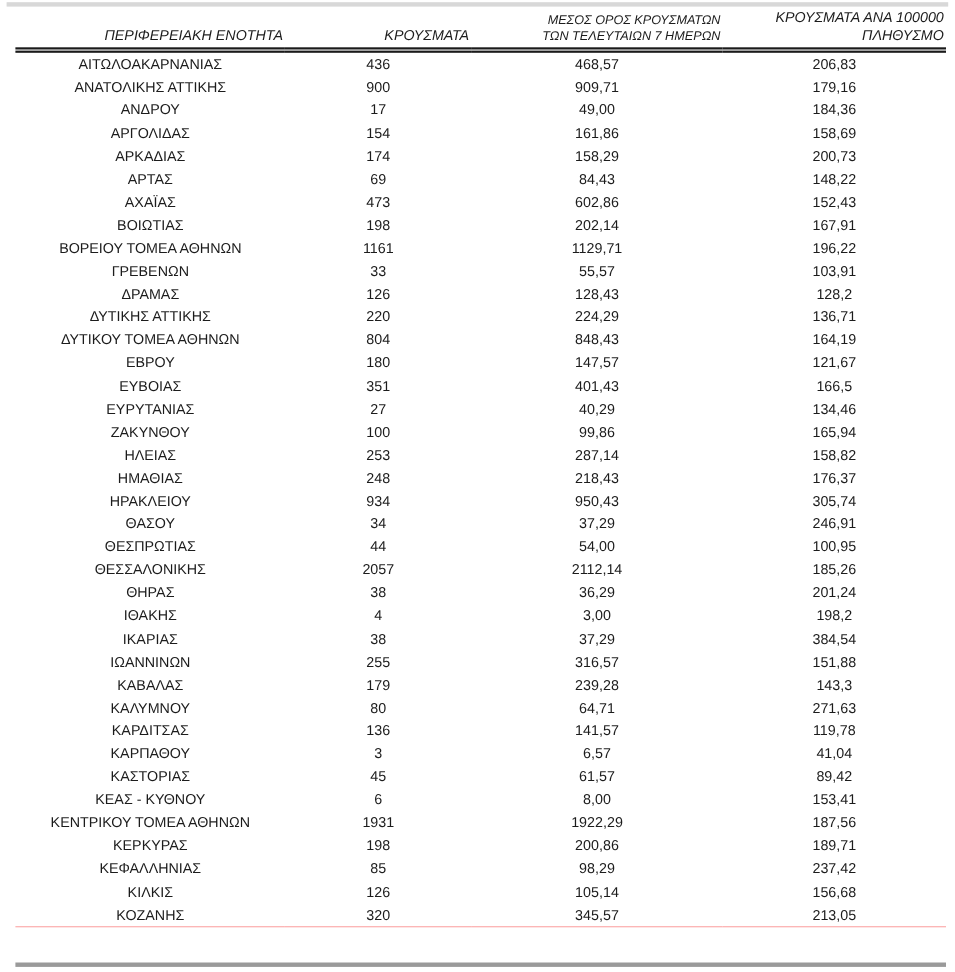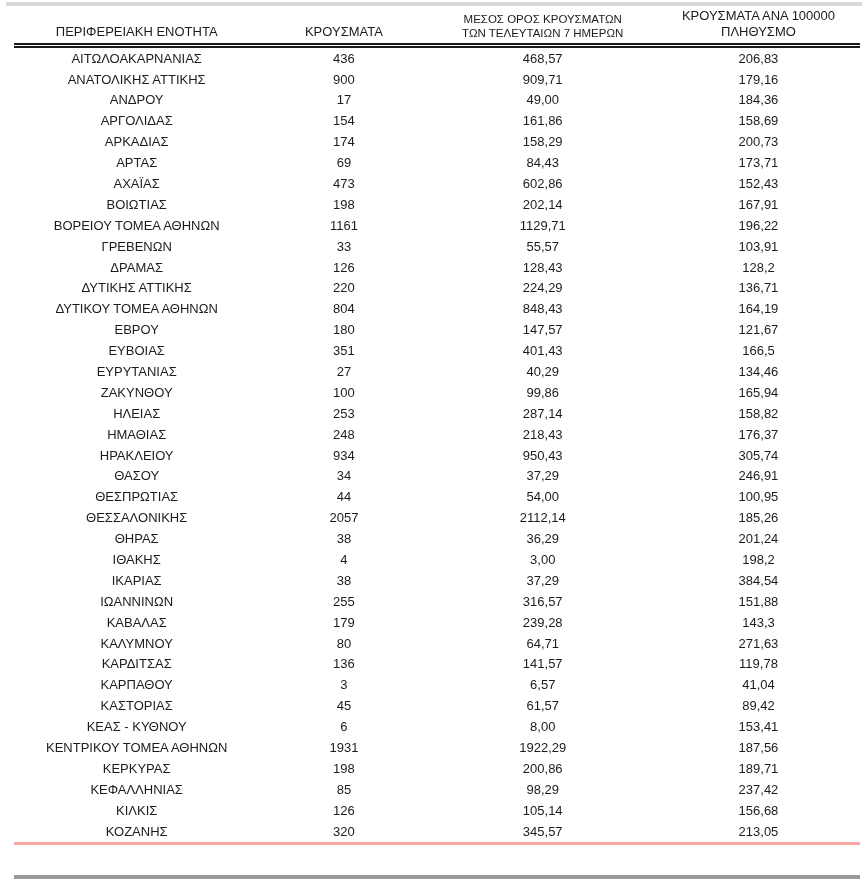--- a/index.html
+++ b/index.html
@@ -38,40 +38,41 @@
   }
   col.col-region  { width: 29%; }
   col.col-cases   { width: 20%; }
   col.col-avg7    { width: 27%; }
   col.col-per100k { width: 24%; }
 
   thead th {
     font-weight: 400;
     font-size: 13px;
     line-height: 1.22;
-    text-align: center;
+    text-align: right;
     vertical-align: bottom;
     padding: 0 2px 3px 2px;
     white-space: pre-line;
     border-bottom: 5px double #1a1a1a;
+    font-style: italic;
   }
   thead th.small {
     font-size: 11.5px;
   }
   tbody td {
     font-size: 13px;
     text-align: center;
     vertical-align: middle;
     padding: 0 2px;
     height: 20.9px;
     white-space: nowrap;
     overflow: hidden;
   }
   tbody tr:last-child td {
-    border-bottom: 3px solid #fca5a5;
+    border-bottom: 1px solid #fca5a5;
   }
   .bottom-gray-rule {
     position: absolute;
     top: 875px;
     left: 14px;
     width: 846px;
     height: 4px;
     background: #9a9a9a;
   }
 </style>
@@ -127,21 +128,21 @@
         <tr>
           <td>ΑΡΚΑΔΙΑΣ</td>
           <td>174</td>
           <td>158,29</td>
           <td>200,73</td>
         </tr>
         <tr>
           <td>ΑΡΤΑΣ</td>
           <td>69</td>
           <td>84,43</td>
-          <td>173,71</td>
+          <td>148,22</td>
         </tr>
         <tr>
           <td>ΑΧΑΪΑΣ</td>
           <td>473</td>
           <td>602,86</td>
           <td>152,43</td>
         </tr>
         <tr>
           <td>ΒΟΙΩΤΙΑΣ</td>
           <td>198</td>

